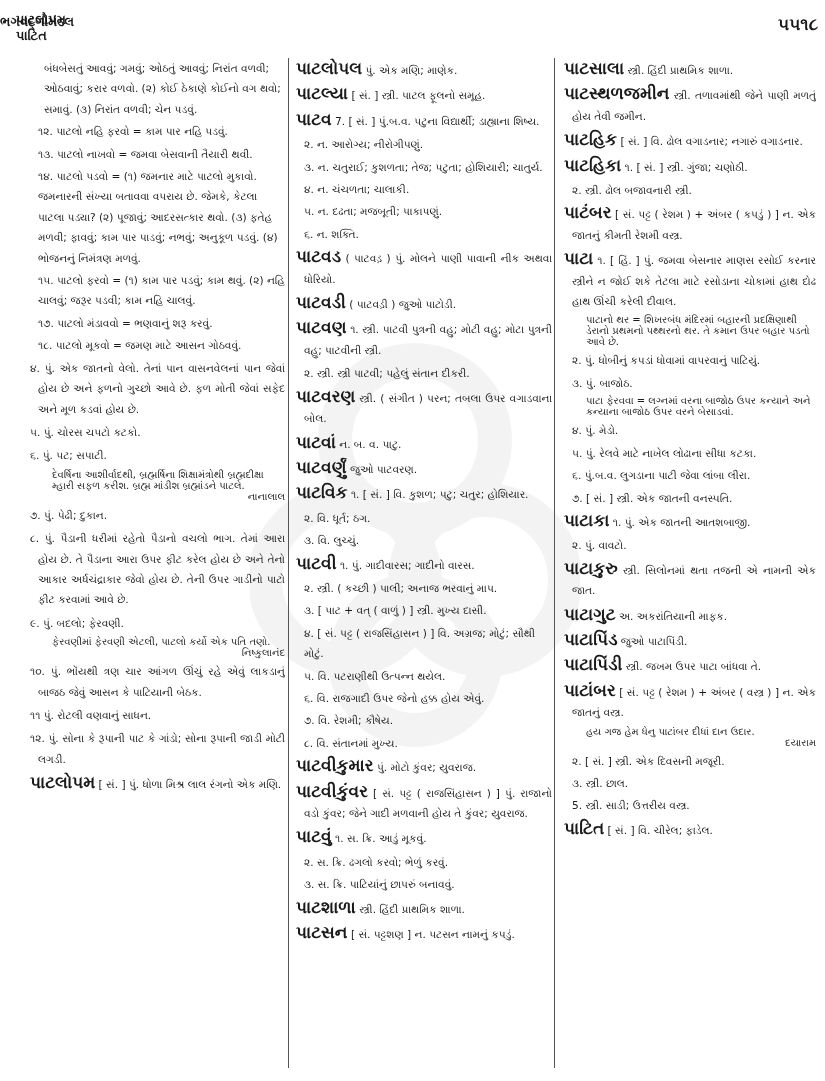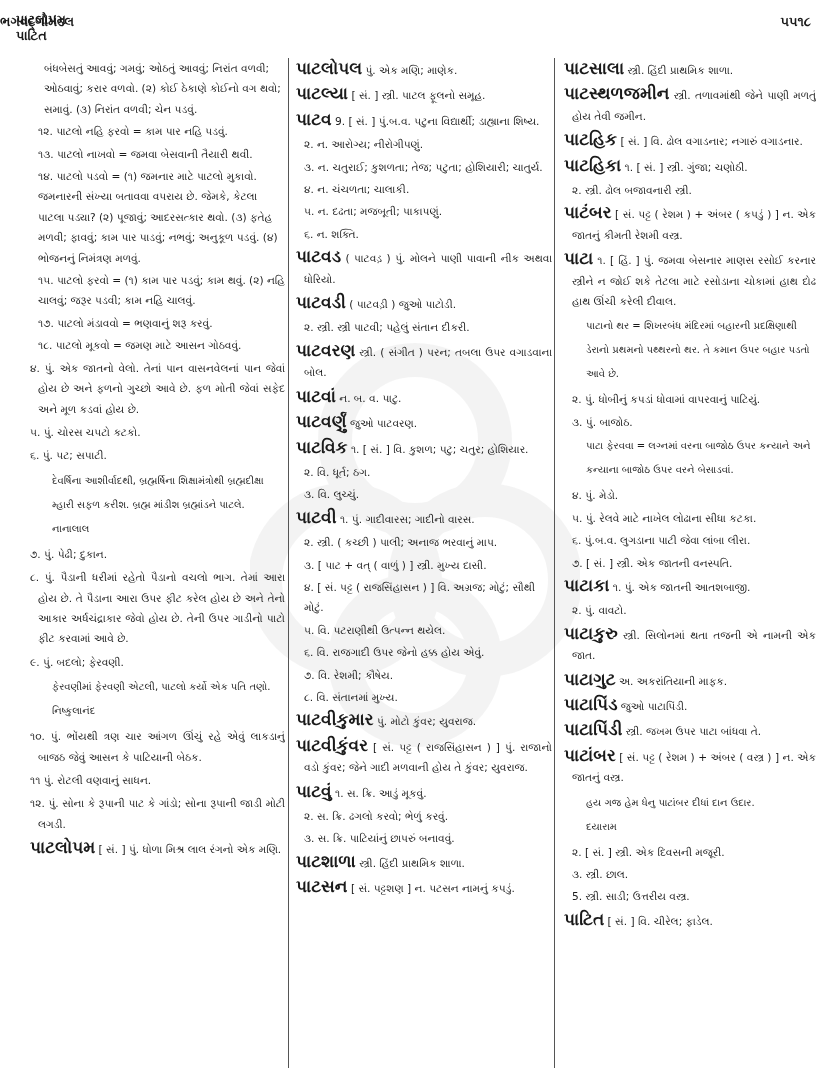--- a/index.html
+++ b/index.html
@@ -7,37 +7,37 @@
     width: 825px; height: 1081px; position: relative; overflow: hidden;
     font-family: "DejaVu Sans", sans-serif; color: #1a1a1a;
   }
   .watermark {
     position: absolute; left: 250px; top: 330px; width: 330px; height: 420px;
     pointer-events: none; opacity: 0.09;
   }
   .header { position: absolute; top: 12px; left: 0; width: 825px; height: 36px; }
   .hdr-left { position: absolute; left: 16px; top: 0; font-weight: bold; font-size: 13px; line-height: 16px; }
   .hdr-center { position: absolute; left: 0; right: 0; top: 2px; text-align: left; font-weight: bold; font-size: 13px; }
-  .hdr-right { position: absolute; right: 14px; top: 2px; font-weight: bold; font-size: 13px; }
+  .hdr-right { position: absolute; right: 7px; top: 2px; font-weight: bold; font-size: 17px; }
   .col {
     position: absolute; top: 38px; font-size: 10.6px; line-height: 20.4px;
     overflow: hidden;
   }
   .col1 { left: 30px; width: 255px; height: 1040px; }
   .col2 { left: 296px; width: 256px; height: 1040px; }
   .col3 { left: 564px; width: 252px; height: 1040px; }
   .rule { position: absolute; top: 58px; width: 1px; background: #555; height: 1010px; }
   .rule1 { left: 288px; }
   .rule2 { left: 554px; }
   .entry { margin: 0 0 3px 0; text-indent: -8px; padding-left: 8px; text-align: justify; }
   .sub { margin: 0 0 2px 0; padding-left: 8px; text-indent: 0; }
   .cont { margin: 0 0 2px 14px; padding-left: 0; }
   .hw { font-weight: bold; font-size: 17px; }
-  .quote { padding-left: 22px; font-size: 10px; line-height: 24px; margin: 0 0 3px 0; }
-  .attr { font-size: 10px; }
+  .quote { padding-left: 22px; font-size: 10px; line-height: 11px; margin: 0 0 3px 0; }
+  .attr { text-align: right; font-size: 10px; }
 </style>
 </head>
 <body>
 
 <svg class="watermark" viewBox="0 0 330 420">
   <g fill="none" stroke="#888" stroke-width="34">
     <circle cx="165" cy="110" r="80"></circle>
     <circle cx="95" cy="250" r="80"></circle>
     <circle cx="235" cy="250" r="80"></circle>
     <circle cx="165" cy="330" r="70"></circle>
@@ -73,28 +73,29 @@
     <div class="entry"><span>૯. પું. બદલો; ફેરવણી.</span></div>
     <div class="quote"><span>ફેરવણીમાં ફેરવણી એટલી, પાટલો કર્યો એક પતિ તણો.</span><div class="attr">નિષ્કુલાનંદ</div></div>
     <div class="entry"><span>૧૦. પું. ભોંયથી ત્રણ ચાર આંગળ ઊંચું રહે એવું લાકડાનું બાજઠ જેવું આસન કે પાટિયાની બેઠક.</span></div>
     <div class="entry"><span>૧૧ પું. રોટલી વણવાનું સાધન.</span></div>
     <div class="entry"><span>૧૨. પું. સોના કે રૂપાની પાટ કે ગાંડો; સોના રૂપાની જાડી મોટી લગડી.</span></div>
     <div class="entry"><span class="hw">પાટલોપમ</span> <span>[ સં. ] પું. ધોળા મિશ્ર લાલ રંગનો એક મણિ.</span></div>
   </div>
 <div class="col col2" style="padding-top: 20px;">
     <div class="entry"><span class="hw">પાટલોપલ</span> <span>પું. એક મણિ; માણેક.</span></div>
     <div class="entry"><span class="hw">પાટલ્યા</span> <span>[ સં. ] સ્ત્રી. પાટલ ફૂલનો સમૂહ.</span></div>
-    <div class="entry"><span class="hw">પાટવ</span> <span>9. [ સં. ] પું.બ.વ. પટુના વિદ્યાર્થી; ડાહ્યાના શિષ્ય.</span></div>
+    <div class="entry"><span class="hw">પાટવ</span> <span>7. [ સં. ] પું.બ.વ. પટુના વિદ્યાર્થી; ડાહ્યાના શિષ્ય.</span></div>
     <div class="sub"><span>૨. ન. આરોગ્ય; નીરોગીપણું.</span></div>
     <div class="sub"><span>૩. ન. ચતુરાઈ; કુશળતા; તેજ; પટુતા; હોશિયારી; ચાતુર્ય.</span></div>
     <div class="sub"><span>૪. ન. ચંચળતા; ચાલાકી.</span></div>
     <div class="sub"><span>૫. ન. દઢતા; મજબૂતી; પાકાપણું.</span></div>
     <div class="sub"><span>૬. ન. શક્તિ.</span></div>
     <div class="entry"><span class="hw">પાટવડ</span> <span>( પાટવડ઼ ) પું. મોલને પાણી પાવાની નીક અથવા ધોરિયો.</span></div>
     <div class="entry"><span class="hw">પાટવડી</span> <span>( પાટવડ઼ી ) જુઓ પાટોડી.</span></div>
+    <div class="entry"><span class="hw">પાટવણ</span> <span>૧. સ્ત્રી. પાટવી પુત્રની વહુ; મોટી વહુ; મોટા પુત્રની વહુ; પાટવીની સ્ત્રી.</span></div>
     <div class="sub"><span>૨. સ્ત્રી. સ્ત્રી પાટવી; પહેલું સંતાન દીકરી.</span></div>
     <div class="entry"><span class="hw">પાટવરણ</span> <span>સ્ત્રી. ( સંગીત ) પરન; તબલા ઉપર વગાડવાના બોલ.</span></div>
     <div class="entry"><span class="hw">પાટવાં</span> <span>ન. બ. વ. પાટુ.</span></div>
     <div class="entry"><span class="hw">પાટવર્ણું</span> <span>જુઓ પાટવરણ.</span></div>
     <div class="entry"><span class="hw">પાટવિક</span> <span>૧. [ સં. ] વિ. કુશળ; પટુ; ચતુર; હોશિયાર.</span></div>
     <div class="sub"><span>૨. વિ. ધૂર્ત; ઠગ.</span></div>
     <div class="sub"><span>૩. વિ. લુચ્ચું.</span></div>
     <div class="entry"><span class="hw">પાટવી</span> <span>૧. પું. ગાદીવારસ; ગાદીનો વારસ.</span></div>
     <div class="sub"><span>૨. સ્ત્રી. ( કચ્છી ) પાલી; અનાજ ભરવાનું માપ.</span></div>
     <div class="sub"><span>૩. [ પાટ + વત્ ( વાળું ) ] સ્ત્રી. મુખ્ય દાસી.</span></div>

